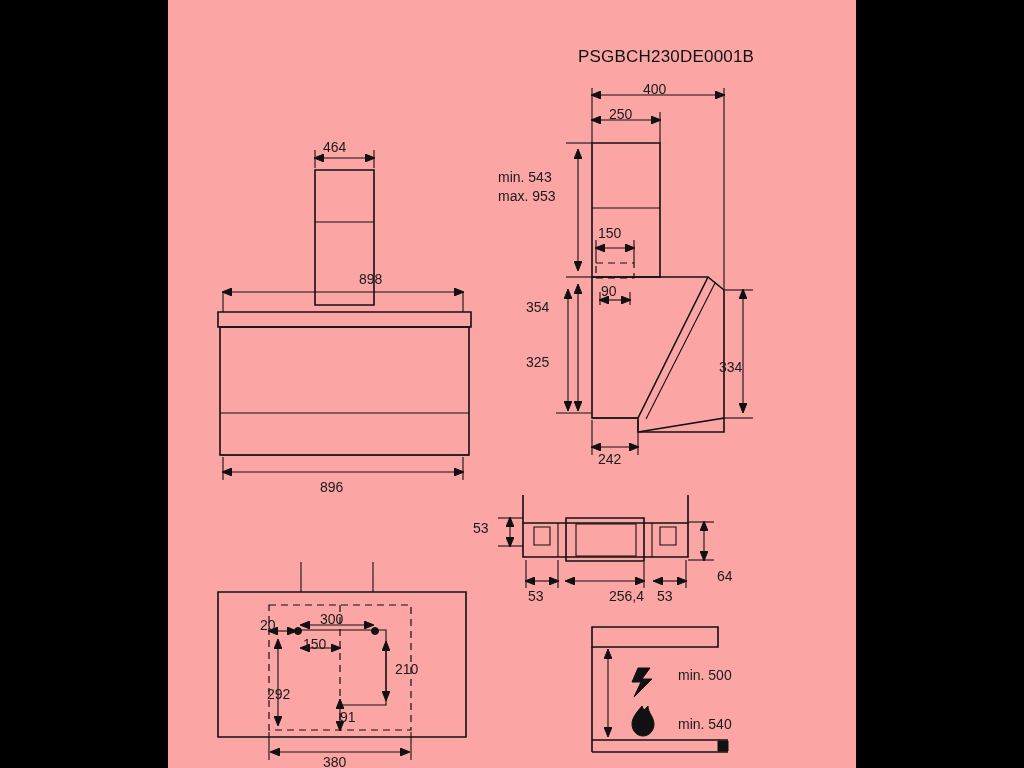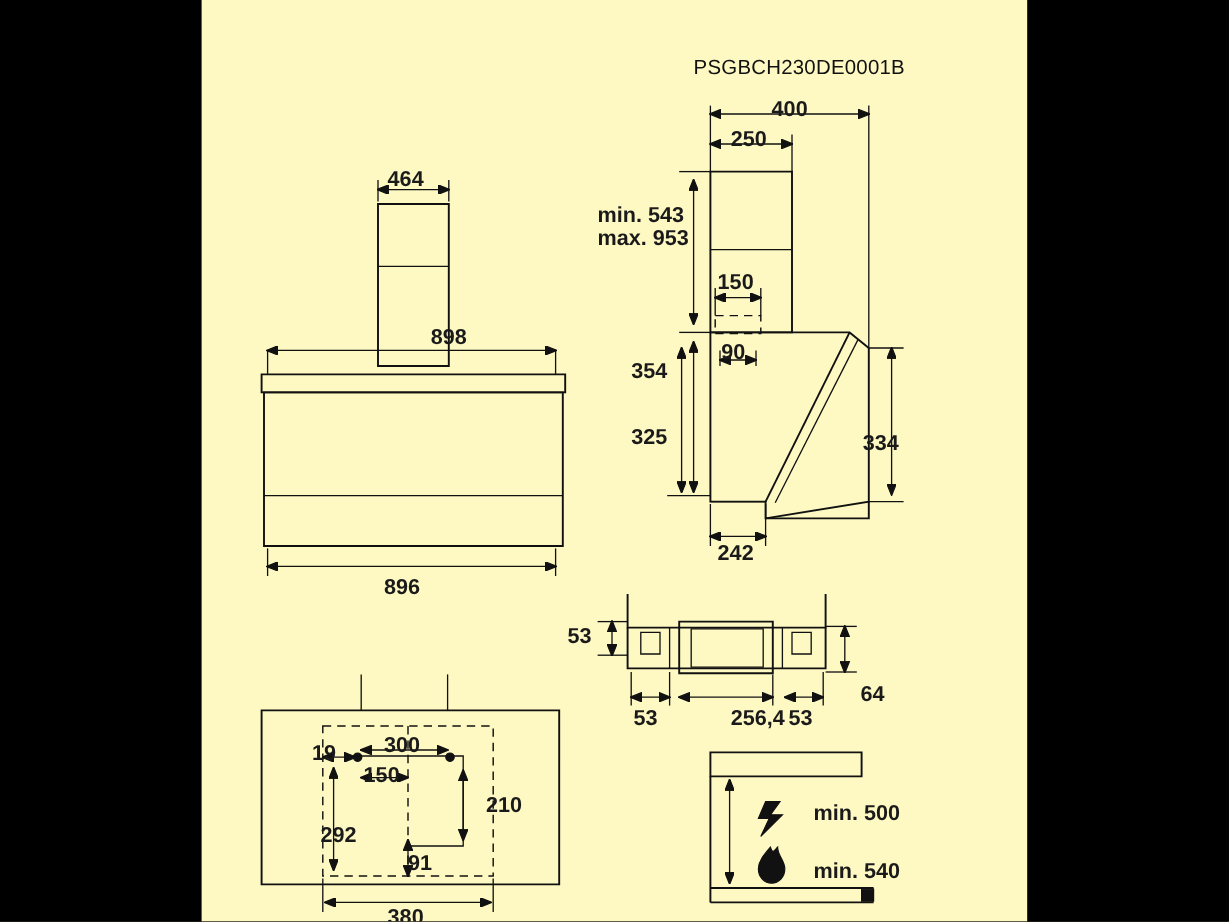--- a/index.html
+++ b/index.html
@@ -1,19 +1,19 @@
 <!DOCTYPE html>
 <html><head>
 <meta charset="utf-8">
 <style>
   html,body{margin:0;padding:0;background:#000;}
   body{width:1024px;height:768px;overflow:hidden;font-family:"Liberation Sans",sans-serif;}
   #stage{position:relative;width:1024px;height:768px;background:#000;}
-  #sheet{position:absolute;left:168px;top:0;width:688px;height:768px;background:#fef9c3;}
-  .lbl{position:absolute;color:#1a1a1a;font-size:18px;line-height:1;white-space:nowrap;font-weight:bold;}
+  #sheet{position:absolute;left:168px;top:0;width:688px;height:768px;background:#fca5a5;}
+  .lbl{position:absolute;color:#1a1a1a;font-size:14px;line-height:1;white-space:nowrap;}
   .code{position:absolute;font-size:17px;color:#111;letter-spacing:.2px;white-space:nowrap;}
   svg{position:absolute;left:0;top:0;width:688px;height:768px;overflow:visible;}
   .ln{stroke:#111;stroke-width:1.6;fill:none;}
   .thin{stroke:#111;stroke-width:1.1;fill:none;}
   .dash{stroke:#111;stroke-width:1.2;fill:none;stroke-dasharray:7 5;}
   .fillblk{fill:#111;stroke:#111;}
 </style>
 </head>
 <body>
 
@@ -184,24 +184,24 @@
     <div class="lbl" style="left:358px;top:355px;">325</div>
     <div class="lbl" style="left:551px;top:360px;">334</div>
     <div class="lbl" style="left:430px;top:452px;">242</div>
 
     <div class="lbl" style="left:305px;top:521px;">53</div>
     <div class="lbl" style="left:549px;top:540px;margin-top:29px;">64</div>
     <div class="lbl" style="left:360px;top:589px;">53</div>
     <div class="lbl" style="left:410px;top:589px;margin-left:31px;">256,4</div>
     <div class="lbl" style="left:489px;top:589px;">53</div>
 
-    <div class="lbl" style="left:92px;top:618px;">19</div>
+    <div class="lbl" style="left:92px;top:618px;">20</div>
     <div class="lbl" style="left:152px;top:612px;">300</div>
     <div class="lbl" style="left:135px;top:637px;">150</div>
-    <div class="lbl" style="left:237px;top:662px;">210</div>
+    <div class="lbl" style="left:227px;top:662px;">210</div>
     <div class="lbl" style="left:99px;top:687px;">292</div>
     <div class="lbl" style="left:172px;top:710px;">91</div>
     <div class="lbl" style="left:155px;top:755px;">380</div>
 
     <div class="lbl" style="left:510px;top:668px;">min. 500</div>
     <div class="lbl" style="left:510px;top:717px;">min. 540</div>
 
   </div>
 </div>
 

